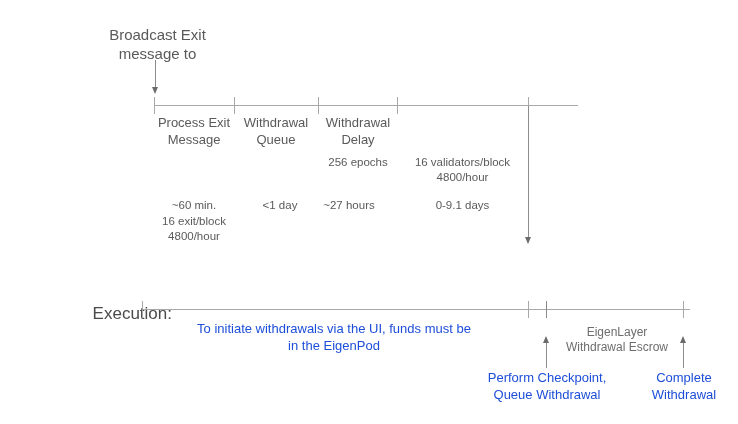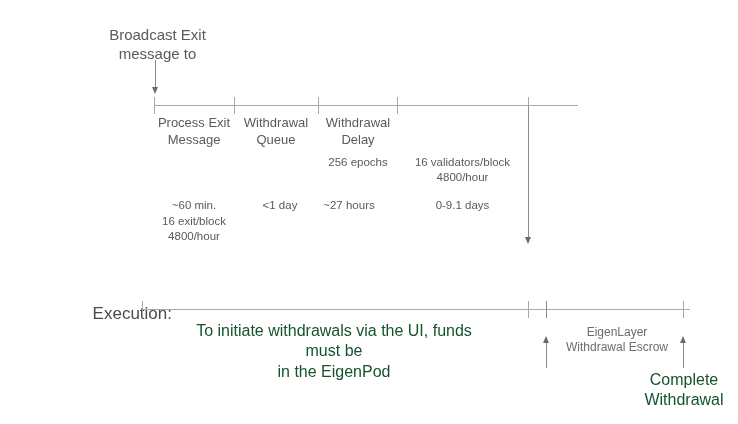--- a/index.html
+++ b/index.html
@@ -55,21 +55,21 @@
     width: 0; height: 0;
     border-left: 3.5px solid transparent;
     border-right: 3.5px solid transparent;
     border-bottom: 7px solid #6b6b6b;
   }
   .stage-title { font-size: 13px; color: #5a5a5a; }
   .stage-rate  { font-size: 11.5px; color: #5a5a5a; }
   .stage-time  { font-size: 11.5px; color: #5a5a5a; }
   .big-note    { font-size: 15px; color: #5a5a5a; }
   .small-note  { font-size: 12px; color: #6d6d6d; }
-  .bottom-note { font-size: 16px; color: #14532d; text-align: center; }
+  .bottom-note { font-size: 13px; color: #1d4ed8; text-align: center; }
   .spellcheck {
     position: relative;
     display: inline-block;
   }
   .spellcheck::after {
     content: "";
     position: absolute;
     left: 0; right: 0; bottom: -2px;
     height: 3px;
     background-image:
@@ -135,19 +135,21 @@
   <div class="abs tick" style="left:683px; top:301px; height:17px;"></div>
 
   <div class="abs txt bottom-note" style="left:180px; top:321px; width:308px;">To initiate withdrawals via the UI, funds must be
 in the EigenPod</div>
 
   <div class="abs txt small-note" style="left:552px; top:325px; width:130px;">EigenLayer
 Withdrawal Escrow</div>
 
   <div class="abs vline" style="left:546px; top:340px; height:28px;"></div>
   <div class="abs arrowhead-up" style="left:542.5px; top:336px;"></div>
+  <div class="abs txt bottom-note" style="left:468px; top:370px; width:158px;">Perform Checkpoint,
+Queue Withdrawal</div>
 
   <div class="abs vline" style="left:683px; top:340px; height:28px;"></div>
   <div class="abs arrowhead-up" style="left:679.5px; top:336px;"></div>
   <div class="abs txt bottom-note" style="left:634px; top:370px; width:100px;">Complete
 Withdrawal</div>
 
 </div>
 
 </body></html>

